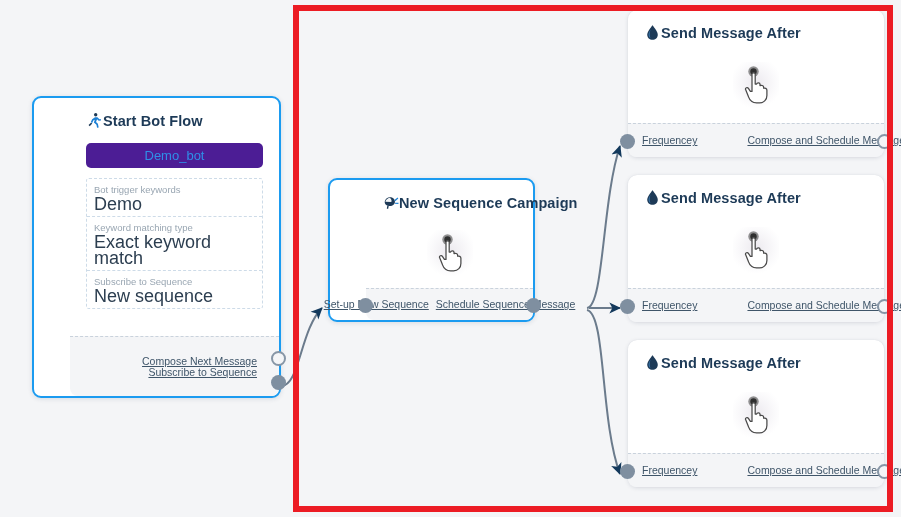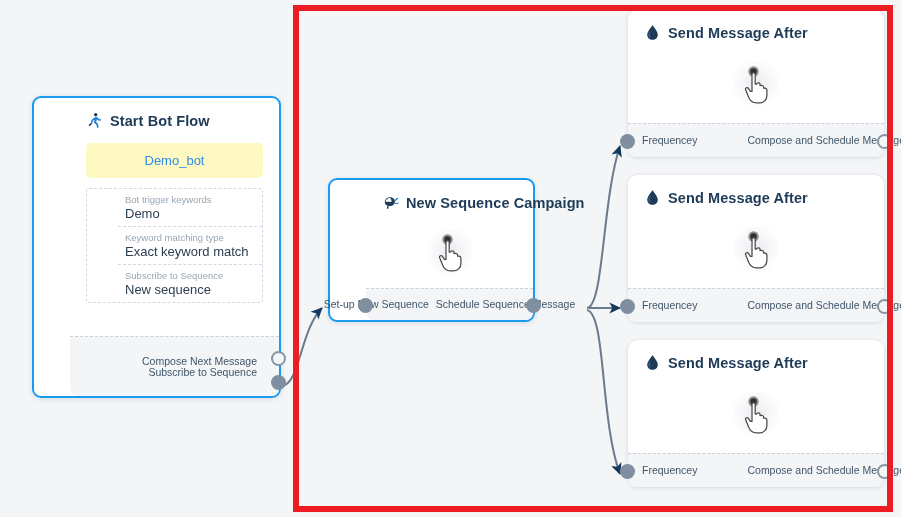--- a/index.html
+++ b/index.html
@@ -22,58 +22,58 @@
          pointer-events:none;overflow:visible;}
 
   
   .node{
     position:absolute;background:#ffffff;border-radius:9px;
     box-shadow:0 1px 4px rgba(20,40,70,.13),0 0 1px rgba(20,40,70,.10);
     z-index:10;display:flex;flex-direction:column;box-sizing:border-box;
   }
   .node.selected{border:2px solid #1b9bf0;box-shadow:0 1px 5px rgba(20,40,70,.12);padding-left:36px;}
 
-  .node-head{display:flex;align-items:center;gap:7px;padding:14px 16px 6px 16px;}
+  .node-head{display:flex;align-items:center;padding:14px 16px 6px 16px;}
   .node-title{font-size:14.5px;font-weight:700;color:#1d3a57;letter-spacing:.1px;
               white-space:nowrap;}
   .node-icon{width:17px;height:17px;flex:none;display:block;}
 
   .node-body{flex:1;display:flex;align-items:center;justify-content:center;
              position:relative;min-height:0;}
 
   
   .hand-wrap{width:46px;height:46px;display:flex;align-items:center;justify-content:center;
              background:radial-gradient(circle at 50% 46%,rgba(233,230,236,.85) 0%,rgba(246,245,248,.45) 58%,rgba(255,255,255,0) 76%);}
   .hand-wrap svg{display:block;}
 
   
   .node-foot{
     background:#f4f5f7;border-top:1px dashed #c9d2dc;
     border-radius:0 0 8px 8px;position:relative;
     display:flex;align-items:center;box-sizing:border-box;
   }
-  .port-label{font-size:10.5px;color:#3f5569;white-space:nowrap;line-height:1;}
+  .port-label{font-size:10.5px;color:#3f5569;white-space:nowrap;line-height:1;text-decoration:underline;}
 
   
   .port{position:absolute;border-radius:50%;box-sizing:border-box;z-index:22;}
   .port.filled{background:#7f8fa0;width:15px;height:15px;}
   .port.hollow{background:#f4f5f7;border:2px solid #8796a6;width:15px;height:15px;}
 
   
   #start-bot-flow{left:32px;top:96px;width:249px;height:302px;}
   .pill{
-    margin:8px 16px 10px 16px;background:#fef9c3;border-radius:5px;
-    height:35px;display:flex;align-items:center;justify-content:center;
+    margin:8px 16px 10px 16px;background:#4c1d95;border-radius:5px;
+    height:25px;display:flex;align-items:center;justify-content:center;
     color:#2f8fe8;font-size:13px;
   }
   .fields{margin:0 16px 0 16px;border:1px dashed #cddbe8;border-radius:3px;}
-  .field{padding:4px 6px 4px 7px;border-bottom:1px dashed #cddbe8;margin-left:31px;}
+  .field{padding:4px 6px 4px 7px;border-bottom:1px dashed #cddbe8;}
   .field:last-child{border-bottom:none;}
   .field-label{font-size:9.5px;color:#99a6b2;line-height:13px;}
-  .field-value{font-size:13px;color:#2c3e50;line-height:16px;}
+  .field-value{font-size:18px;color:#2c3e50;line-height:16px;}
   #start-bot-flow .node-foot{
     margin-top:auto;height:60px;flex-direction:column;align-items:flex-end;
     justify-content:center;gap:0;padding:0 22px 0 0;
   }
 
   
   #new-sequence-campaign{left:328px;top:178px;width:207px;height:144px;}
   #new-sequence-campaign .node-foot{
     height:32px;justify-content:center;gap:7px;padding:0 12px;
   }

